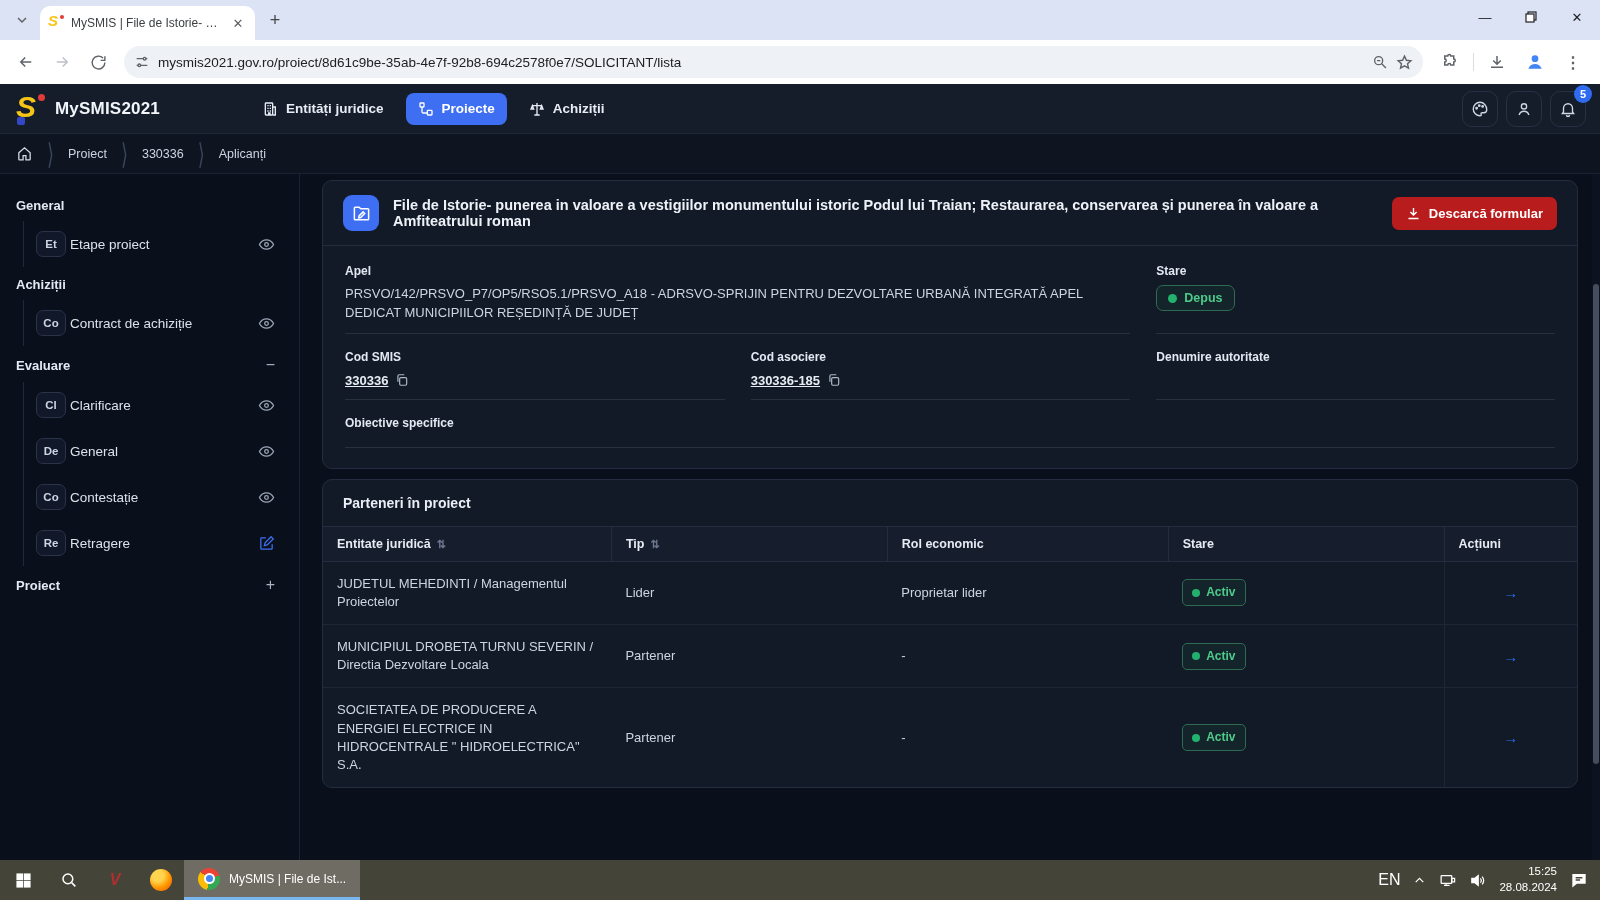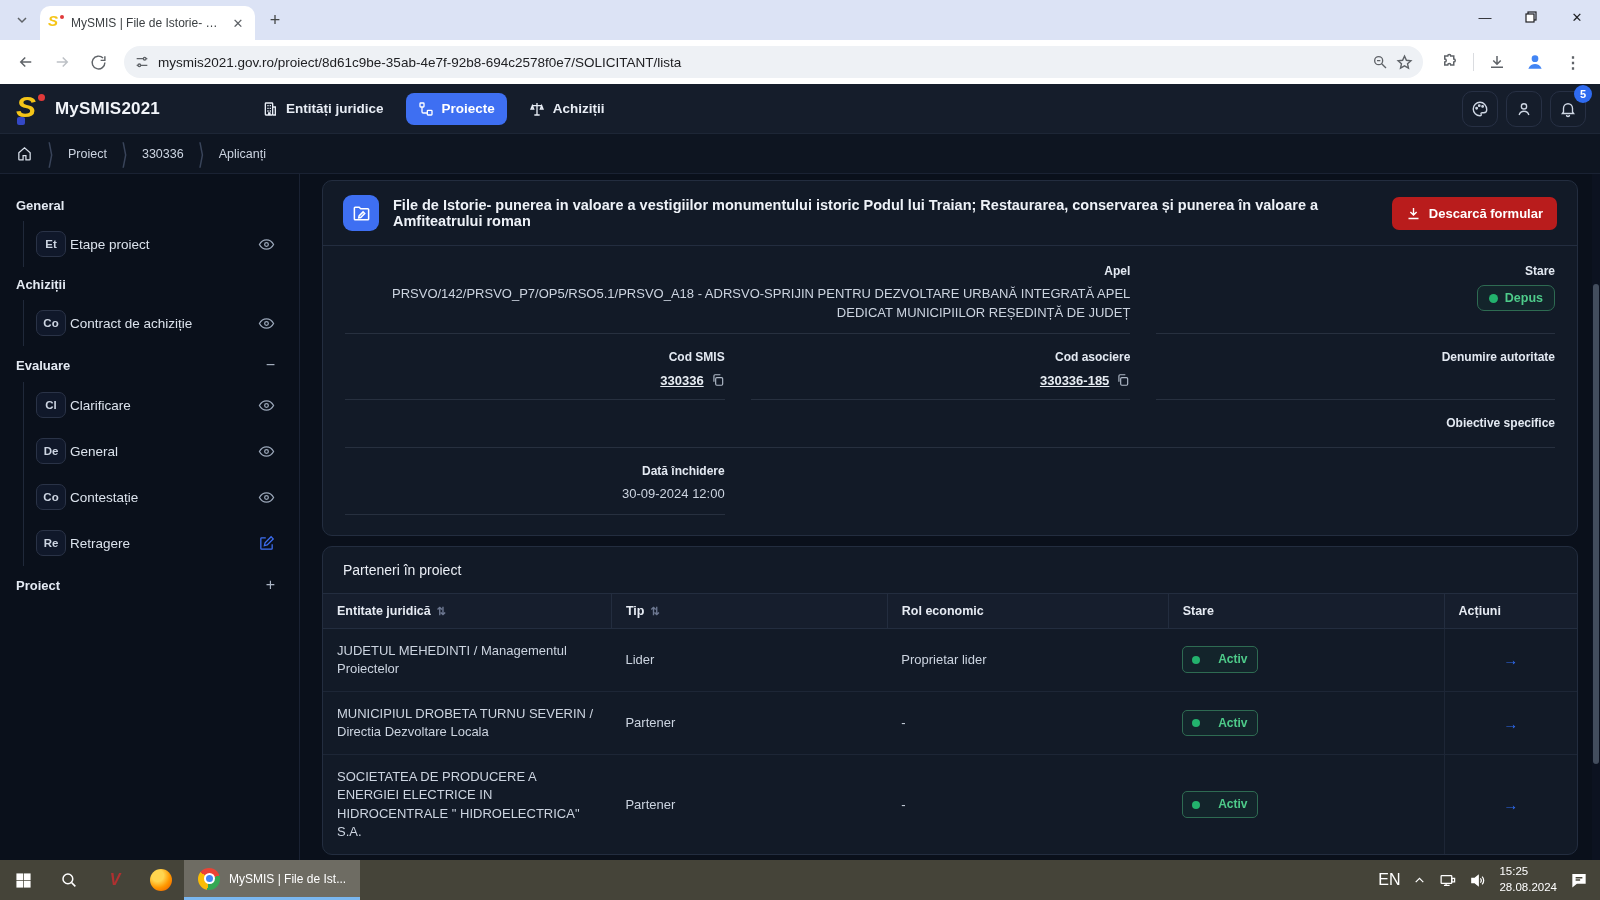--- a/index.html
+++ b/index.html
@@ -59,60 +59,60 @@
 
   .main { flex:1; overflow:hidden; padding:6px 22px 0 22px; position:relative; }
   .card { background:#121a27; border:1px solid #232d3f; border-radius:10px; margin-bottom:10px; }
 
   
   .proj-head { display:flex; align-items:center; gap:14px; padding:14px 20px; border-bottom:1px solid #232d3f; }
   .proj-ic { width:36px; height:36px; background:#3e6ff2; border-radius:9px; display:flex; align-items:center; justify-content:center; color:#fff; flex-shrink:0; }
   .proj-title { flex:1; color:#eef2f8; font-size:14.5px; font-weight:700; }
   .btn-primary { background:#b91c1c; color:#fff; font-size:13px; font-weight:600; border:none; border-radius:7px; padding:9px 14px; display:flex; align-items:center; gap:8px; flex-shrink:0; }
   .fields { display:grid; grid-template-columns:1fr 1fr 1.05fr; column-gap:26px; row-gap:16px; padding:18px 22px 20px 22px; }
-  .field { border-bottom:1px solid #27303f; padding-bottom:10px;text-align:right; }
+  .field { border-bottom:1px solid #27303f; padding-bottom:10px; }
   .f-label { color:#e3e9f2; font-size:12px; font-weight:700; margin-bottom:7px; }
   .f-value { color:#ccd4e0; font-size:13px; line-height:1.45; }
   .f-apel { grid-column:1/3; }  .f-stare { grid-column:3; }
   .f-obiective { grid-column:1/4; }  .f-data { grid-column:1/2; }
   .code-link { color:#e8edf3; font-size:13px; font-weight:600; text-decoration:underline; display:inline-flex; align-items:center; gap:7px; }
   .copy-ic { color:#aeb8c6; display:inline-flex; }
   .badge-status { display:inline-flex; align-items:center; gap:7px; border:1px solid #2e6b52; background:rgba(46,204,113,.06); color:#4ecb8a; font-size:12.5px; font-weight:600; border-radius:7px; padding:5px 11px; }
   .dot { width:9px; height:9px; border-radius:50%; background:#23b26d; }
 
   
-  .card-title { color:#eaeef5; font-size:14px; font-weight:400; padding:15px 20px; }
+  .card-title { color:#eaeef5; font-size:14px; font-weight:700; padding:15px 20px; }
   table { width:100%; border-collapse:collapse; table-layout:fixed; }
   thead td { background:#161e2d; border-top:1px solid #232d3f; border-bottom:1px solid #232d3f; border-right:1px solid #232d3f; color:#e6ebf3; font-size:12.5px; font-weight:700; padding:10px 14px; }
   thead td:last-child { border-right:none; }
   tbody td { color:#ccd4e0; font-size:13px; padding:13px 14px; border-top:1px solid #1d2636; line-height:1.4; }
   tbody tr:first-child td { border-top:none; }
   td.actions-cell { border-left:1px solid #1d2636; text-align:center; }
   .sort { color:#6c7790; font-size:11px; margin-left:6px; }
   .arrow-link { color:#2f6bf0; font-size:15px; font-weight:700; }
-  .badge-activ { display:inline-flex; align-items:center; gap:18px; border:1px solid #2e6b52; background:rgba(46,204,113,.06); color:#4ecb8a; font-size:12px; font-weight:600; border-radius:5px; padding:4px 9px; }
+  .badge-activ { display:inline-flex; align-items:center; gap:6px; border:1px solid #2e6b52; background:rgba(46,204,113,.06); color:#4ecb8a; font-size:12px; font-weight:600; border-radius:5px; padding:4px 9px; }
   .dot-sm { width:8px; height:8px; border-radius:50%; background:#23b26d; }
 
   
   .pg-scroll { position:absolute; right:0; top:0; width:8px; height:686px; background:#0c1220; }
   .pg-thumb { position:absolute; right:1px; top:110px; width:6px; height:480px; background:#434d5d; border-radius:3px; }
 
   
   .taskbar { height:40px; background:#454439; display:flex; align-items:stretch; }
   .tb-btn { width:46px; display:flex; align-items:center; justify-content:center; color:#fff; }
   .task-active { display:flex; align-items:center; gap:9px; background:#6e6c63; padding:0 14px; border-bottom:3px solid #7ab7f0; max-width:185px; }
   .task-label { color:#ffffff; font-size:12px; white-space:nowrap; overflow:hidden; text-overflow:ellipsis; }
   .chrome-ball { width:22px; height:22px; border-radius:50%; background:conic-gradient(from -50deg,#ea4335 0 120deg,#34a853 120deg 240deg,#fbbc05 240deg 360deg); display:flex; align-items:center; justify-content:center; flex-shrink:0; }
   .chrome-ball i { width:11px; height:11px; border-radius:50%; background:#fff; display:flex; align-items:center; justify-content:center; }
   .chrome-ball i b { width:7px; height:7px; border-radius:50%; background:#4285f4; }
   .ffx { width:22px; height:22px; border-radius:50%; background:radial-gradient(circle at 35% 30%, #ffd54f 0 28%, #ff9800 58%, #e65100 100%); }
   .redapp { color:#b03030; font-weight:800; font-size:16px; font-style:italic; }
   .tray { margin-left:auto; display:flex; align-items:center; gap:13px; padding-right:12px; color:#ffffff; }
   .tray .txt { font-size:16px; }
-  .clock { text-align:left; font-size:11.5px; line-height:1.35; }
+  .clock { text-align:right; font-size:11.5px; line-height:1.35; }
   svg { display:block; }
 </style>
 </head>
 <body>
 
 <div class="tabstrip">
   <div class="tab-search">
     <svg width="12" height="12" viewBox="0 0 24 24" fill="none" stroke="currentColor" stroke-width="3">
         <path d="M4 8l8 8 8-8"></path>
       </svg>
@@ -415,24 +415,20 @@
           </span>
         </div>
         <div class="field">
           <div class="f-label">Denumire autoritate</div>
         </div>
 
         <div class="field f-obiective">
           <div class="f-label">Obiective specifice</div>
         </div>
 
-        <div class="field f-data">
-          <div class="f-label">Dată închidere</div>
-          <div class="f-value">30-09-2024 12:00</div>
-        </div>
       </div>
     </div>
 
     <div class="card">
       <div class="card-title">Parteneri în proiect</div>
       <table>
         <colgroup>
             <col style="width:23%">
             <col style="width:22%">
             <col style="width:22.4%">

